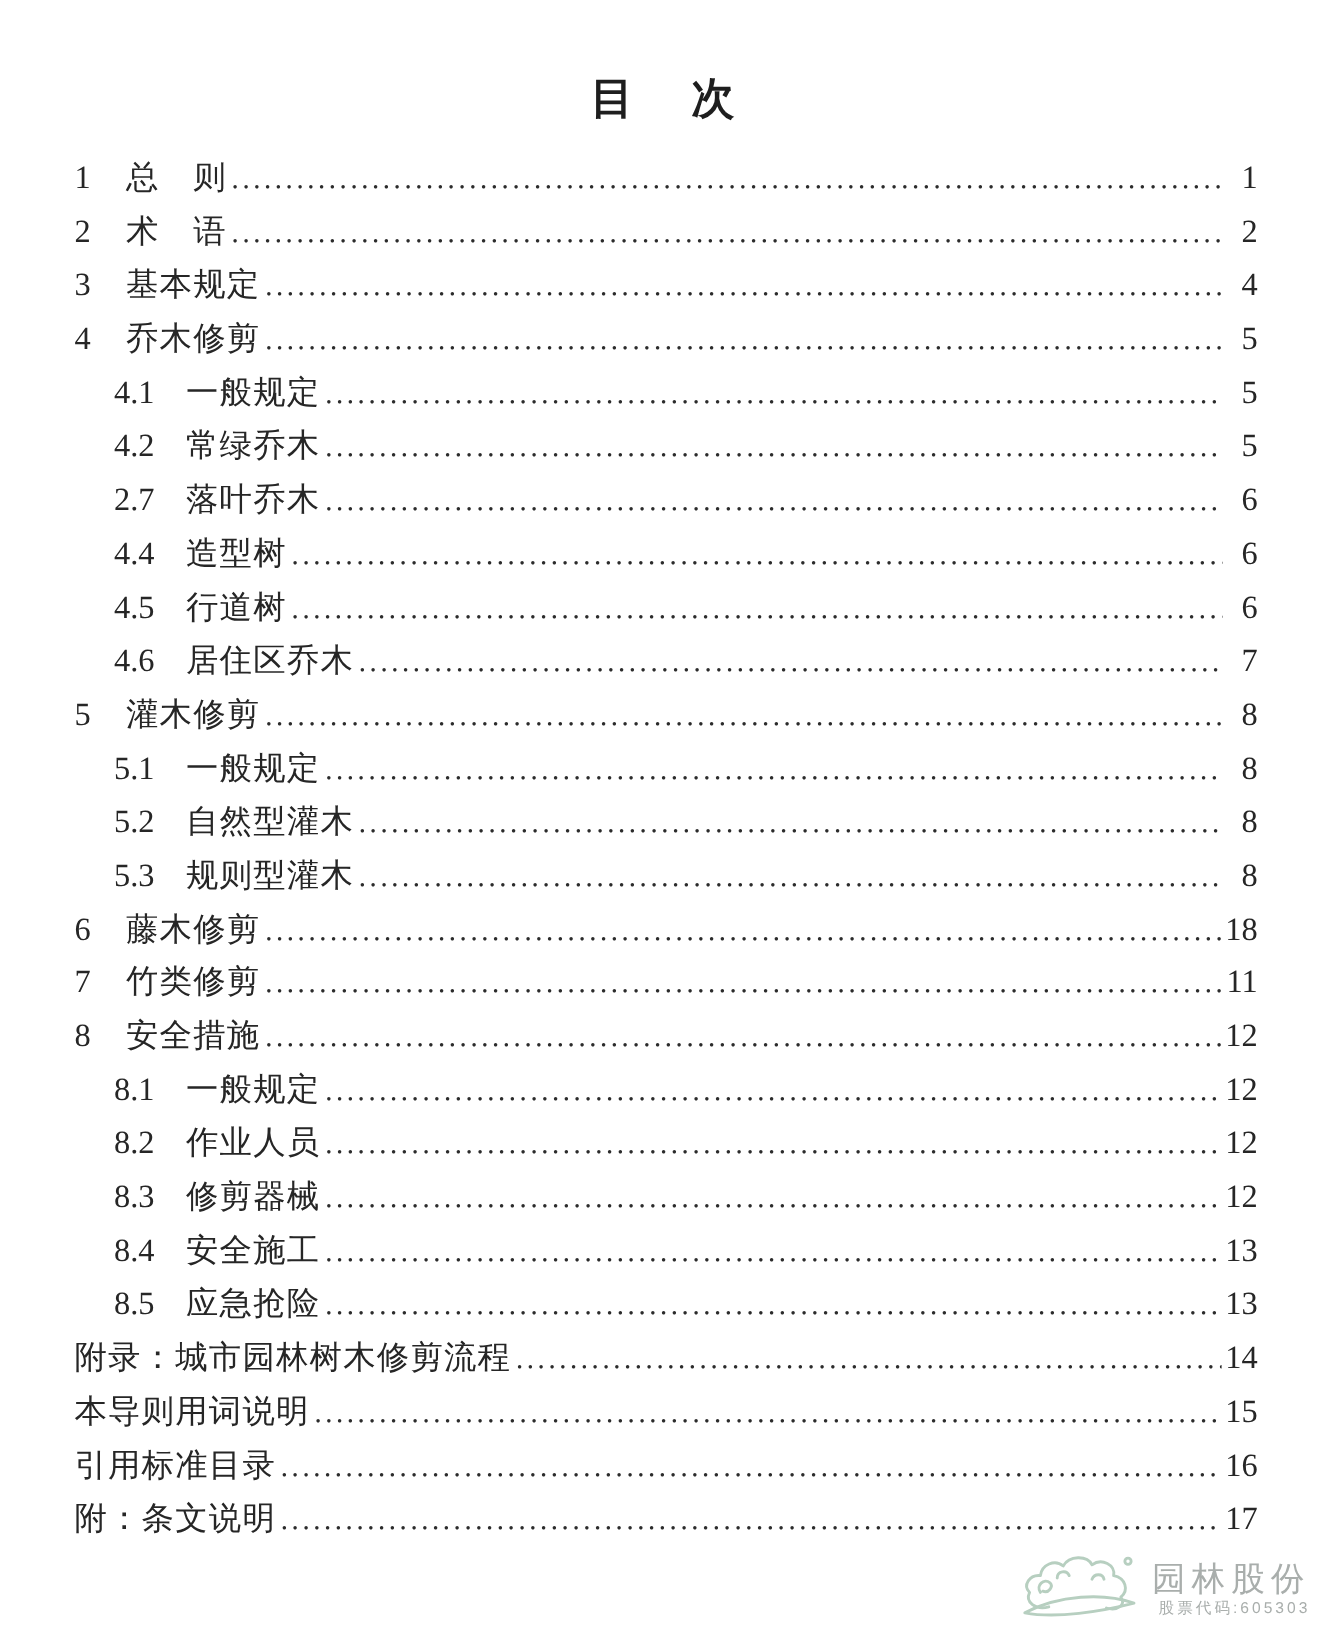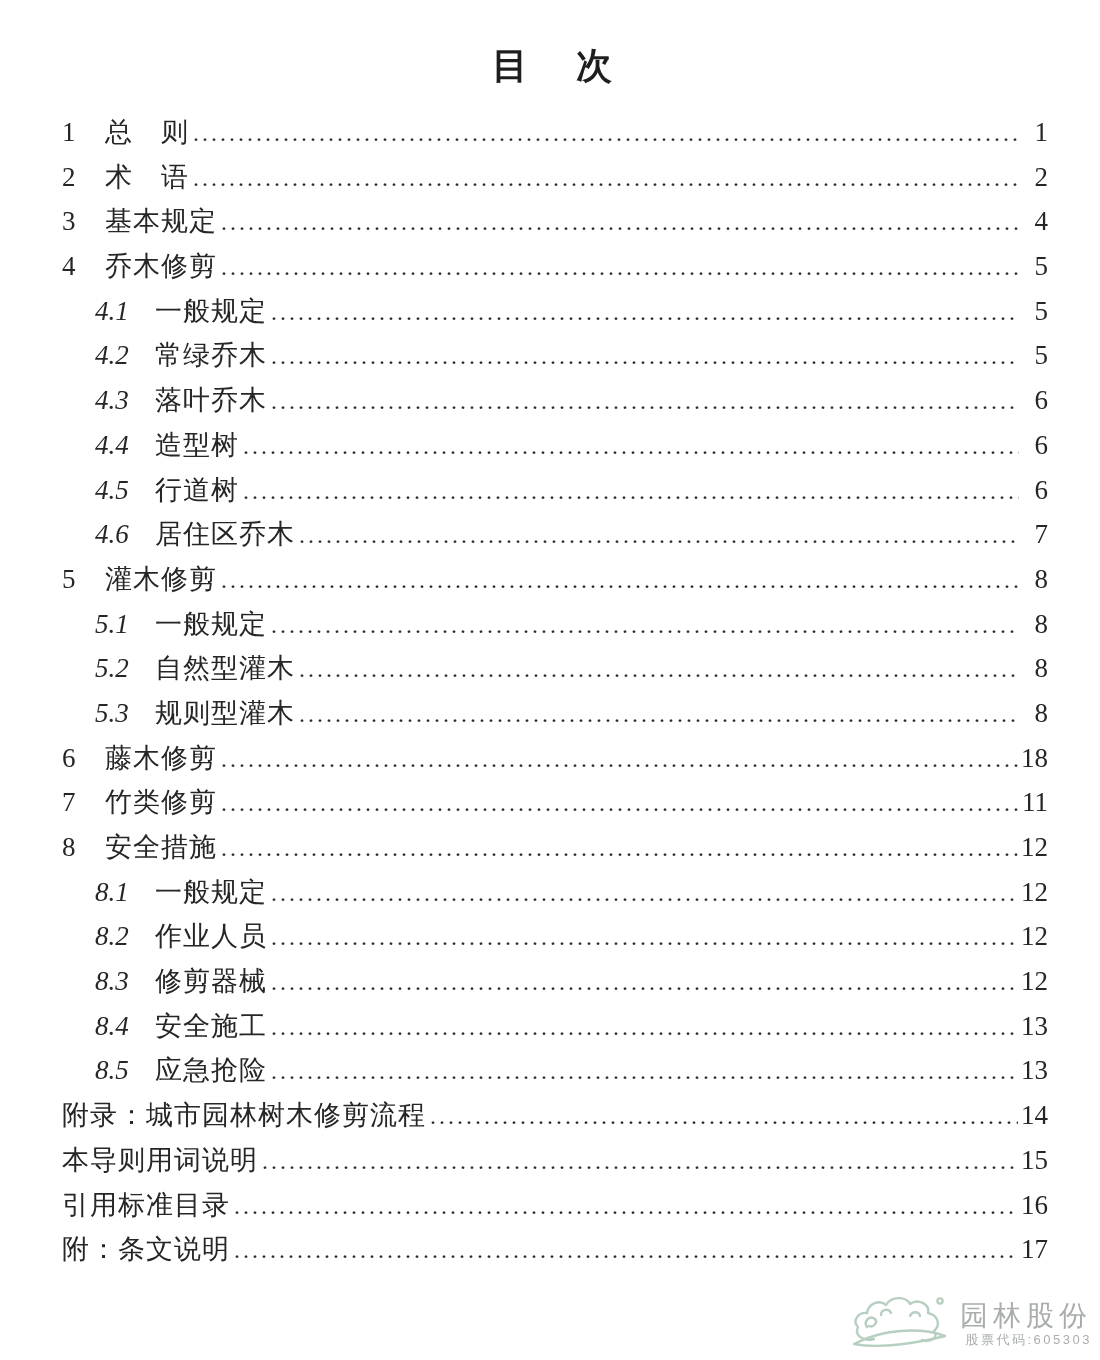--- a/index.html
+++ b/index.html
@@ -11,21 +11,21 @@
     font-family:"Liberation Serif","DejaVu Serif",serif;
     color:#262626;
   }
   .page{
     box-sizing:border-box;
     width:1100px;height:1360px;
     padding:44px 52px 0 62px;
     position:relative;
   }
   .doc-title{
-    margin:0;
+    margin:16px;
     text-align:center;
     font-size:36px;
     font-weight:bold;
     letter-spacing:6px;
     line-height:44px;
     color:#1e1e1e;
   }
   .toc{
     margin-top:26px;
   }
@@ -35,21 +35,21 @@
     height:44.7px;
     font-size:27px;
     white-space:nowrap;
   }
   .row .num{
     flex:0 0 auto;
     display:inline-block;
   }
   .row.lv1 .num{width:43px;}
   .row.lv2{padding-left:33px;}
-  .row.lv2 .num{width:60px;font-style:italic;}
+  .row.lv2 .num{width:60px;}
   .row .ttl{
     flex:0 0 auto;
     letter-spacing:1px;
   }
   .row .dots{
     flex:1 1 auto;
     overflow:hidden;
     white-space:nowrap;
     margin:0 3px 0 4px;
     font-size:24px;
@@ -133,21 +133,21 @@
       <span class="dots"></span>
       <span class="pg">5</span>
     </div>
       <div class="row lv2">
       <span class="num">4.2</span>
       <span class="ttl">常绿乔木</span>
       <span class="dots"></span>
       <span class="pg">5</span>
     </div>
       <div class="row lv2">
-      <span class="num">4.3</span>
+      <span class="num">2.7</span>
       <span class="ttl">落叶乔木</span>
       <span class="dots"></span>
       <span class="pg">6</span>
     </div>
       <div class="row lv2">
       <span class="num">4.4</span>
       <span class="ttl">造型树</span>
       <span class="dots"></span>
       <span class="pg">6</span>
     </div>

